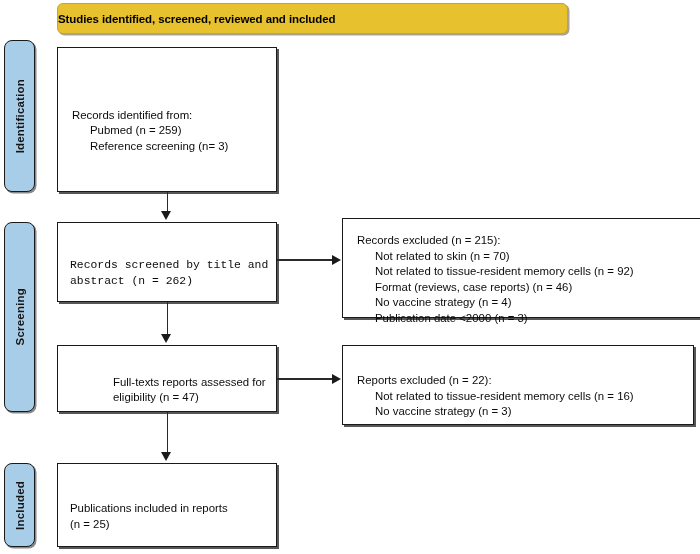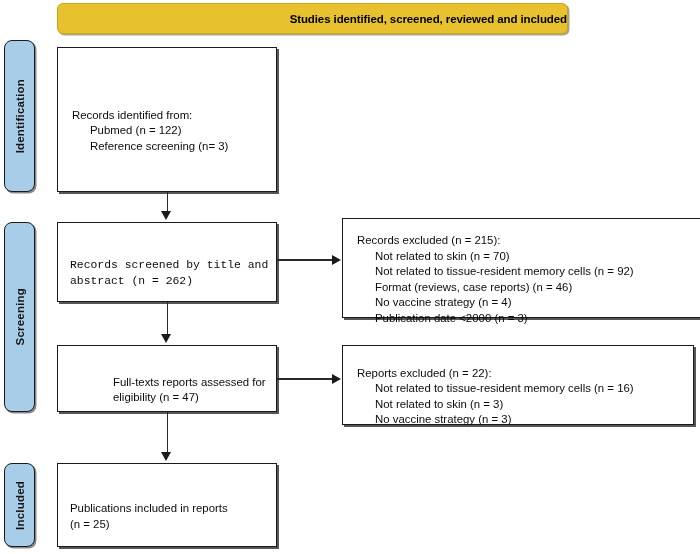--- a/index.html
+++ b/index.html
@@ -28,21 +28,21 @@
     left: 57px;
     top: 3px;
     width: 511px;
     height: 31px;
     background: #e8c12e;
     border: 1px solid #c9a520;
     border-radius: 6px;
     box-shadow: 1.5px 1.5px 0 rgba(70,50,0,0.45);
     display: flex;
     align-items: center;
-    justify-content: flex-end;
+    justify-content: flex-start;
     box-sizing: border-box;
   }
   .banner-text {
     font-size: 11.5px;
     font-weight: bold;
     color: #000000;
     letter-spacing: -0.1px;
     white-space: nowrap;
   }
 
@@ -159,21 +159,21 @@
   <div class="stage-pill" id="stage-screening">
     <span class="stage-pill-label">Screening</span>
   </div>
   <div class="stage-pill" id="stage-included">
     <span class="stage-pill-label">Included</span>
   </div>
 
   <div class="flow-box" id="box-identified">
     <div class="box-body">
         <div class="box-line">Records identified from:</div>
-        <div class="box-line indent">Pubmed (n = 122)</div>
+        <div class="box-line indent">Pubmed (n = 259)</div>
         <div class="box-line indent">Reference screening (n= 3)</div>
       </div>
   </div>
 
   <div class="flow-box" id="box-screened">
     <div class="box-body">
         <div class="box-line">Records screened by title and</div>
         <div class="box-line">abstract (n = 262)</div>
       </div>
   </div>
@@ -200,21 +200,20 @@
         <div class="box-line indent">Format (reviews, case reports) (n = 46)</div>
         <div class="box-line indent">No vaccine strategy (n = 4)</div>
         <div class="box-line indent">Publication date &lt;2000 (n = 3)</div>
       </div>
   </div>
 
   <div class="flow-box" id="box-reports-excluded">
     <div class="box-body">
         <div class="box-line">Reports excluded (n = 22):</div>
         <div class="box-line indent">Not related to tissue-resident memory cells (n = 16)</div>
-        <div class="box-line indent">Not related to skin (n = 3)</div>
         <div class="box-line indent">No vaccine strategy (n = 3)</div>
       </div>
   </div>
 
   <div class="conn conn-v" id="conn-v1"></div>
   <div class="arrow-down" id="arrowhead-v1"></div>
 
   <div class="conn conn-v" id="conn-v2"></div>
   <div class="arrow-down" id="arrowhead-v2"></div>
 

